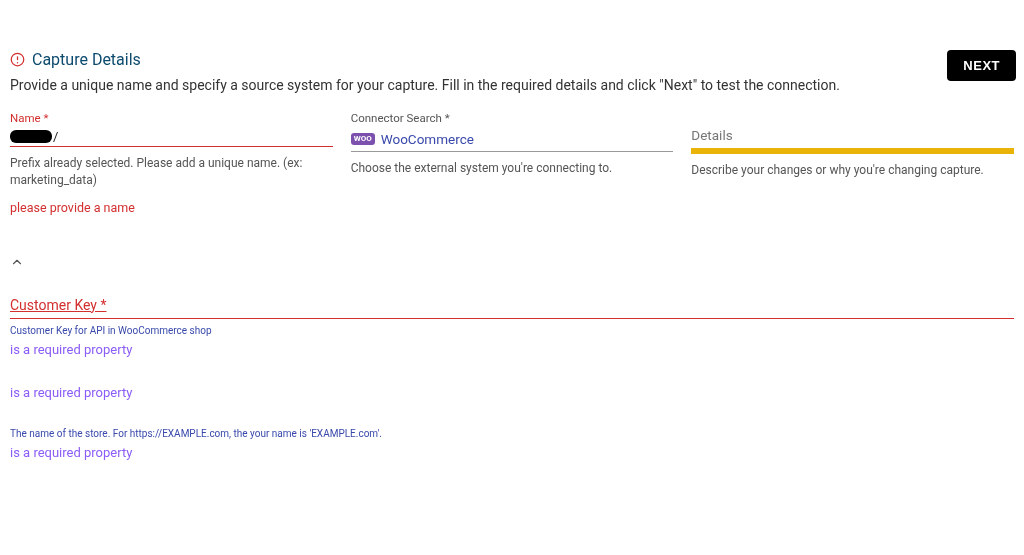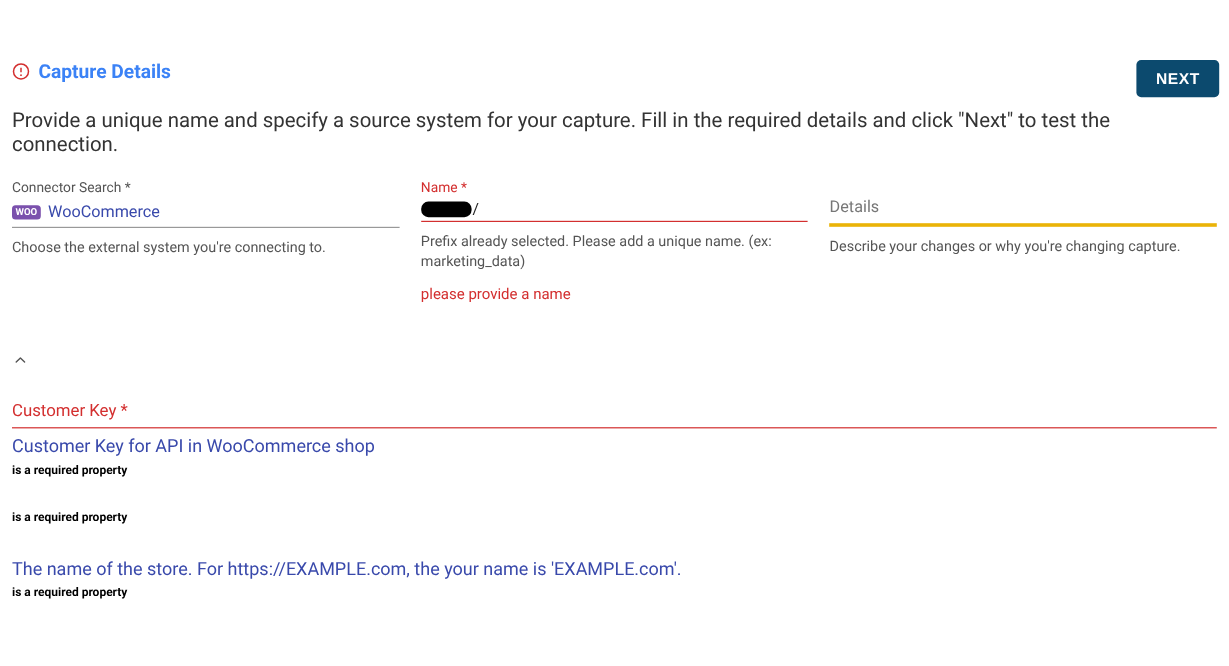--- a/index.html
+++ b/index.html
@@ -14,21 +14,21 @@
   }
   .page {
     width: 1024px;
     padding: 0 10px 10px 10px;
     position: relative;
   }
   .next-btn {
     position: absolute;
     top: 0;
     right: 8px;
-    background: #0c4a6e;
+    background: #000000;
     color: #fff;
     border: none;
     padding: 8px 16px;
     font-size: 13px;
     font-weight: 600;
     letter-spacing: 0.5px;
     border-radius: 4px;
     cursor: pointer;
   }
   .section {
@@ -46,33 +46,33 @@
   }
   .warn-icon {
     width: 15px;
     height: 15px;
     margin-right: 7px;
     flex-shrink: 0;
     stroke: #d32f2f;
   }
   .section-title {
     font-size: 16px;
-    color: #3b82f6;
-    font-weight: 700;
+    color: #0c4a6e;
+    font-weight: 400;
   }
   .chevron {
     width: 14px;
     height: 14px;
     stroke: #555;
     stroke-width: 2;
     flex-shrink: 0;
   }
   .section-desc {
-    margin-top: 22px;
-    font-size: 17px;
+    margin-top: 8px;
+    font-size: 14px;
     color: #333;
   }
   .row {
     display: flex;
     gap: 18px;
     margin-top: 18px;
   }
   .col { flex: 1; }
   .field-label {
     font-size: 11.5px;
@@ -132,34 +132,34 @@
   }
   .endpoint-section { margin-top: 40px; }
   .ep-field { margin-top: 28px; }
   .ep-label {
     font-size: 14px;
     color: #d32f2f;
     padding-bottom: 5px;
     border-bottom: 1px solid #d32f2f;
     display:block;
     width:100%;
+    text-decoration:underline;
   }
   .ep-desc {
-    font-size: 15px;
+    font-size: 10px;
     color: #3949ab;
     margin-top: 6px;
   }
   .ep-error {
-    font-size: 10px;
-    color: #000000;
+    font-size: 13px;
+    color: #8b5cf6;
     margin-top: 6px;
-    font-weight: bold;
   }
   .details-underline{
-     border-bottom:3px solid #eab308;
+     border-bottom:6px solid #eab308;
      padding: 4px 0 5px 0;
      margin-top: 12px;
      font-size: 13.5px;
      color: #777;
   }
 </style>
 </head>
 <body>
 
 <div class="page">
@@ -179,39 +179,39 @@
       <svg class="chevron" viewBox="0 0 24 24" fill="none">
         <polyline points="6 15 12 9 18 15" stroke-linecap="round" stroke-linejoin="round"></polyline>
       </svg>
     </div>
 
     <div class="section-desc">Provide a unique name and specify a source system for your capture. Fill in the required details and click "Next" to test the connection.</div>
 
     <div class="row">
 
       <div class="col">
-        <div class="field-label">Connector Search *</div>
-        <div class="input-with-icon">
-          <span class="woo-icon">WOO</span>
-          <span class="connector-name">WooCommerce</span>
-        </div>
-        <div class="helper">Choose the external system you're connecting to.</div>
-      </div>
-
-      <div class="col">
         <div class="field-label-error">Name *</div>
         <div class="name-field">
           <span class="redact"></span>
           <span class="slash">/</span>
         </div>
         <div class="helper">Prefix already selected. Please add a unique name. (ex: marketing_data)</div>
         <div class="error-text">please provide a name</div>
       </div>
 
       <div class="col">
+        <div class="field-label">Connector Search *</div>
+        <div class="input-with-icon">
+          <span class="woo-icon">WOO</span>
+          <span class="connector-name">WooCommerce</span>
+        </div>
+        <div class="helper">Choose the external system you're connecting to.</div>
+      </div>
+
+      <div class="col">
         <div class="details-underline">Details</div>
         <div class="helper">Describe your changes or why you're changing capture.</div>
       </div>
     </div>
   </div>
 
   <div class="section endpoint-section">
     <div class="section-header">
       <svg class="chevron" viewBox="0 0 24 24" fill="none">
         <polyline points="6 15 12 9 18 15" stroke-linecap="round" stroke-linejoin="round"></polyline>

